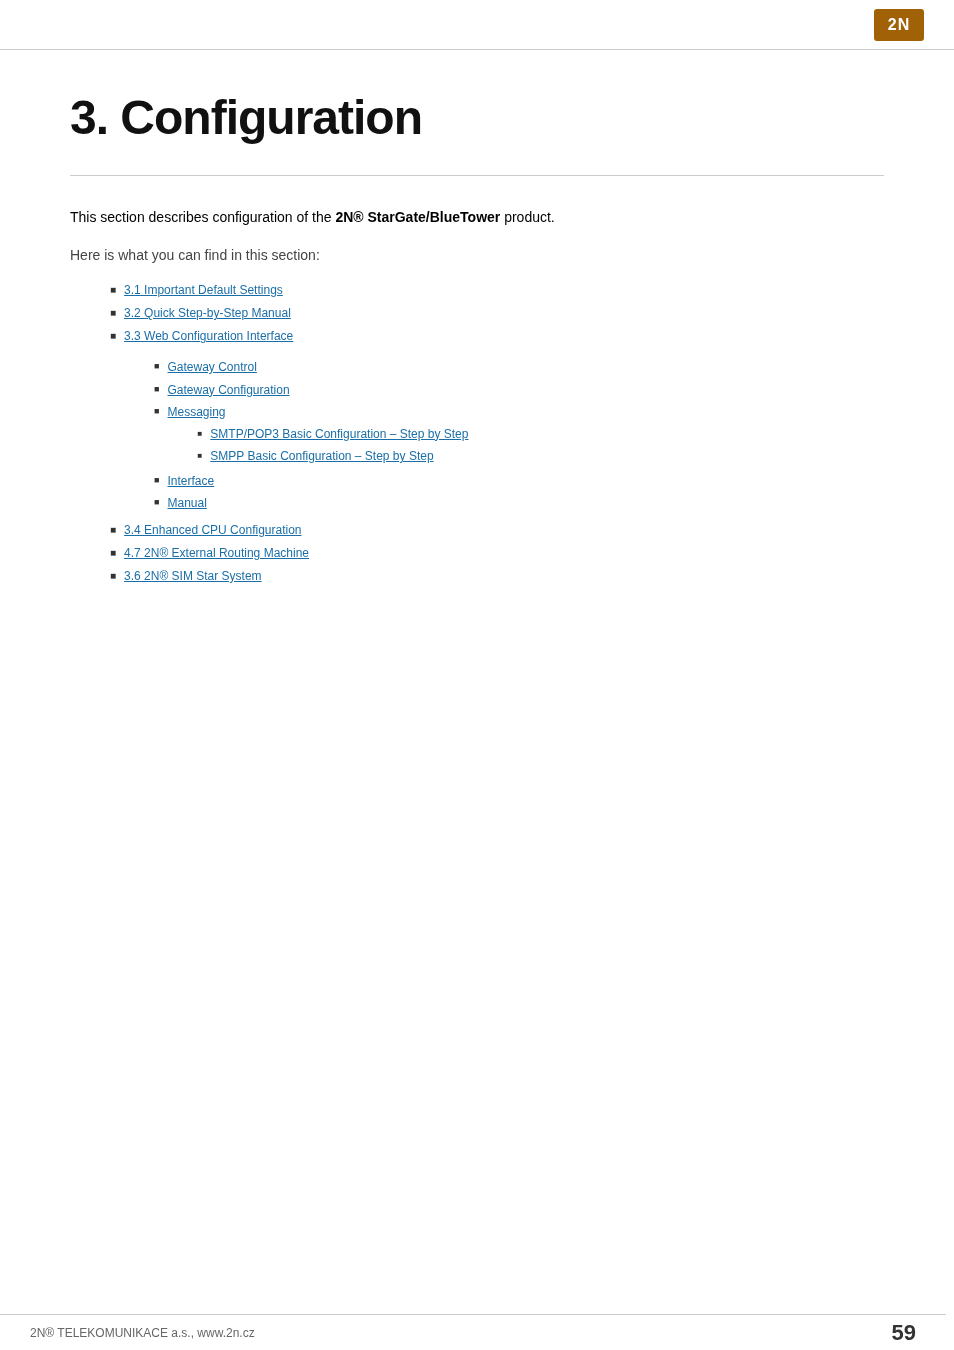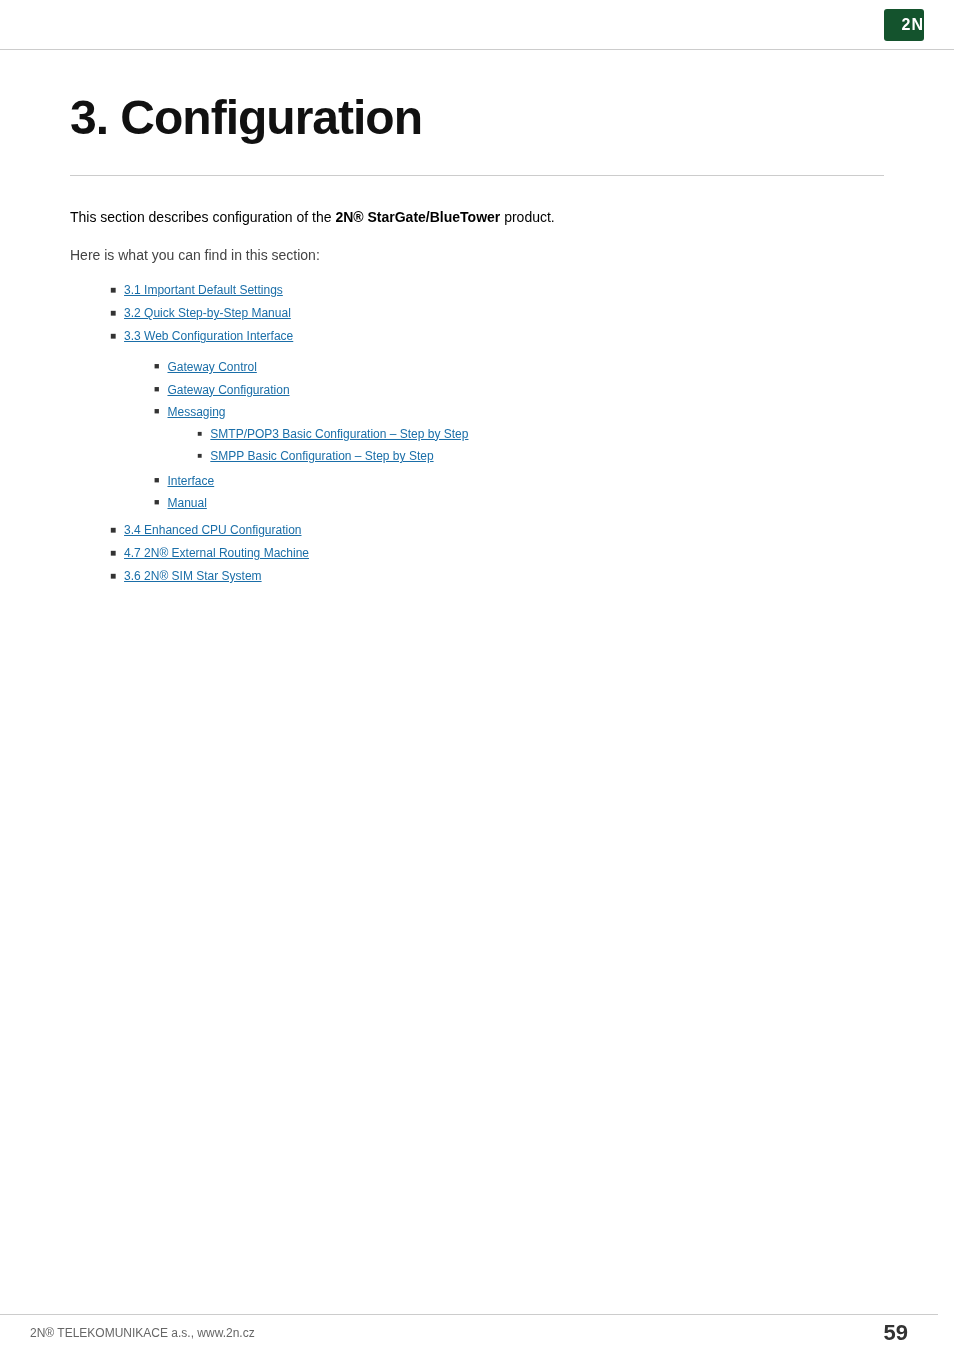--- a/index.html
+++ b/index.html
@@ -22,26 +22,26 @@
       width: 100%;
       height: 50px;
       border-bottom: 1px solid #cccccc;
       display: flex;
       align-items: center;
       justify-content: flex-end;
       padding-right: 30px;
     }
 
     .logo-box {
-      width: 40px;
+      width: 50px;
       height: 32px;
-      background: #14532d;
+      background: #a16207;
       display: flex;
       align-items: center;
-      justify-content: flex-end;
+      justify-content: center;
       border-radius: 3px;
     }
 
     .logo-text {
       color: white;
       font-weight: bold;
       font-size: 16px;
       letter-spacing: 1px;
     }
 
@@ -150,21 +150,21 @@
       font-size: 8px;
       color: #333333;
       margin-top: 4px;
       flex-shrink: 0;
     }
 
     .bottom-bar {
       position: absolute;
       bottom: 0;
       left: 0;
-      right: 16px;
+      right: 8px;
       height: 36px;
       border-top: 1px solid #cccccc;
       display: flex;
       align-items: center;
       justify-content: space-between;
       padding: 0 30px;
     }
 
     .bottom-left {
       font-size: 12px;

